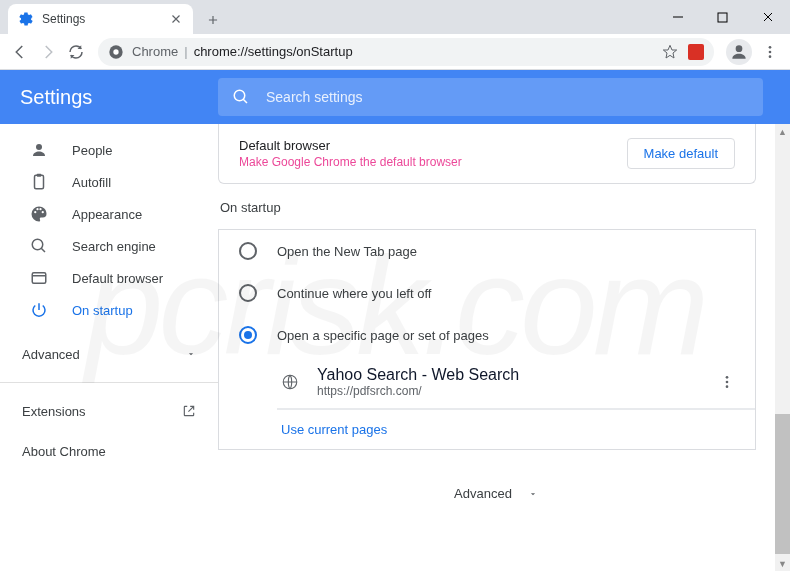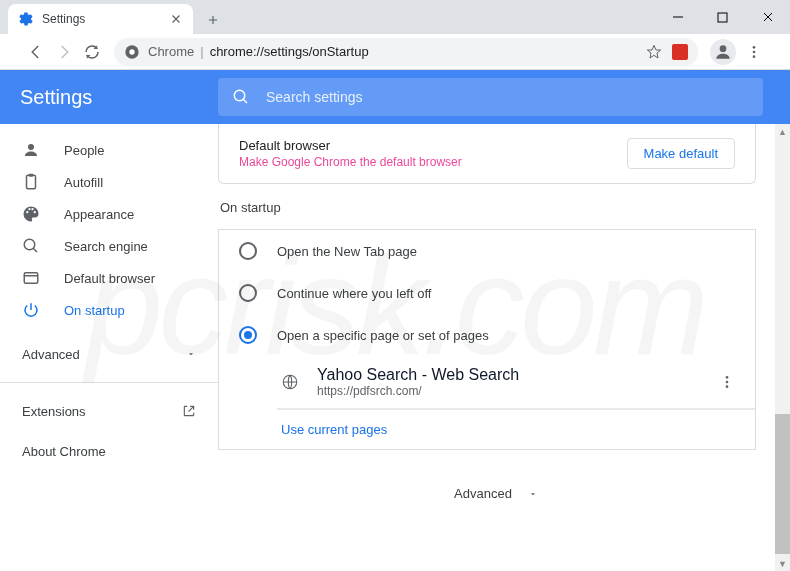--- a/index.html
+++ b/index.html
@@ -9,21 +9,21 @@
 .titlebar { height: 34px; background: #dee1e6; display: flex; align-items: flex-end; }
 .tab { background: #fff; height: 30px; margin-left: 8px; border-radius: 8px 8px 0 0; display: flex; align-items: center; padding: 0 10px; width: 185px; position: relative; }
 .tab-icon { width: 16px; height: 16px; margin-right: 8px; }
 .tab-title { font-size: 12px; color: #3c4043; flex: 1; white-space: nowrap; overflow: hidden; }
 .tab-close { width: 14px; height: 14px; color: #5f6368; }
 .newtab { width: 28px; height: 28px; display: flex; align-items: center; justify-content: center; margin-left: 6px; color: #5f6368; }
 .win-controls { margin-left: auto; display: flex; height: 34px; }
 .win-btn { width: 45px; display: flex; align-items: center; justify-content: center; color: #000; }
 
 
-.toolbar { height: 36px; background: #fff; border-bottom: 1px solid #dadce0; display: flex; align-items: center; padding: 0 22px; }
+.toolbar { height: 36px; background: #fff; border-bottom: 1px solid #dadce0; display: flex; align-items: center; padding: 0 6px; }
 .tbtn { width: 28px; height: 28px; display: flex; align-items: center; justify-content: center; color: #5f6368; border-radius: 50%; }
 .tbtn.dis { color: #bdc1c6; }
 .omnibox { flex: 1; height: 28px; background: #f1f3f4; border-radius: 14px; margin: 0 8px; display: flex; align-items: center; padding: 0 10px; font-size: 13px; }
 .omni-icon { color: #5f6368; margin-right: 8px; }
 .omni-proto { color: #5f6368; }
 .omni-path { color: #202124; }
 .omni-right { margin-left: auto; display: flex; align-items: center; gap: 10px; }
 .star { color: #5f6368; }
 .ext-badge { width: 16px; height: 16px; background: #d93025; border-radius: 2px; }
 .avatar { width: 26px; height: 26px; border-radius: 50%; background: #e8eaed; display: flex; align-items: center; justify-content: center; margin: 0 4px; }
@@ -32,21 +32,21 @@
 
 .settings-hdr { height: 54px; background: #4285f4; display: flex; align-items: center; padding: 0 20px; color: #fff; }
 .settings-title { font-size: 20px; font-weight: 400; width: 198px; }
 .searchbox { flex: 1; max-width: 545px; height: 38px; background: rgba(255,255,255,0.18); border-radius: 4px; display: flex; align-items: center; padding: 0 14px; margin-left: 0px; }
 .searchbox input { background: transparent; border: none; outline: none; color: #fff; font-size: 14px; margin-left: 16px; flex: 1; }
 .searchbox input::placeholder { color: rgba(255,255,255,0.85); }
 
 
 .content { display: flex; height: calc(571px - 34px - 36px - 54px); }
 .sidebar { width: 218px; padding-top: 10px; }
-.snav { height: 32px; display: flex; align-items: center; padding: 0 22px; font-size: 13px; color: #3c4043; cursor: pointer; }
+.snav { height: 32px; display: flex; align-items: center; padding: 0 22px; font-size: 13px; color: #3c4043; cursor: pointer; margin-left: 8px; }
 .snav.active { color: #1a73e8; }
 .snav .sicon { width: 20px; margin-right: 22px; color: #5f6368; display:flex; }
 .snav.active .sicon { color: #1a73e8; }
 .adv { height: 40px; display: flex; align-items: center; padding: 0 22px; font-size: 13px; color: #3c4043; justify-content: space-between; margin-top: 8px; }
 .sep { height: 1px; background: #e0e0e0; margin: 8px 0; }
 .ext-row { height: 40px; display: flex; align-items: center; padding: 0 22px; font-size: 13px; color: #3c4043; justify-content: space-between; }
 
 .main { flex: 1; background: #fff; overflow-y: auto; position: relative; }
 .scroll-track { position: absolute; right: 0; top: 0; width: 15px; height: 100%; background: #f1f1f1; }
 .scroll-thumb { position: absolute; right: 0; width: 15px; background: #c1c1c1; }

